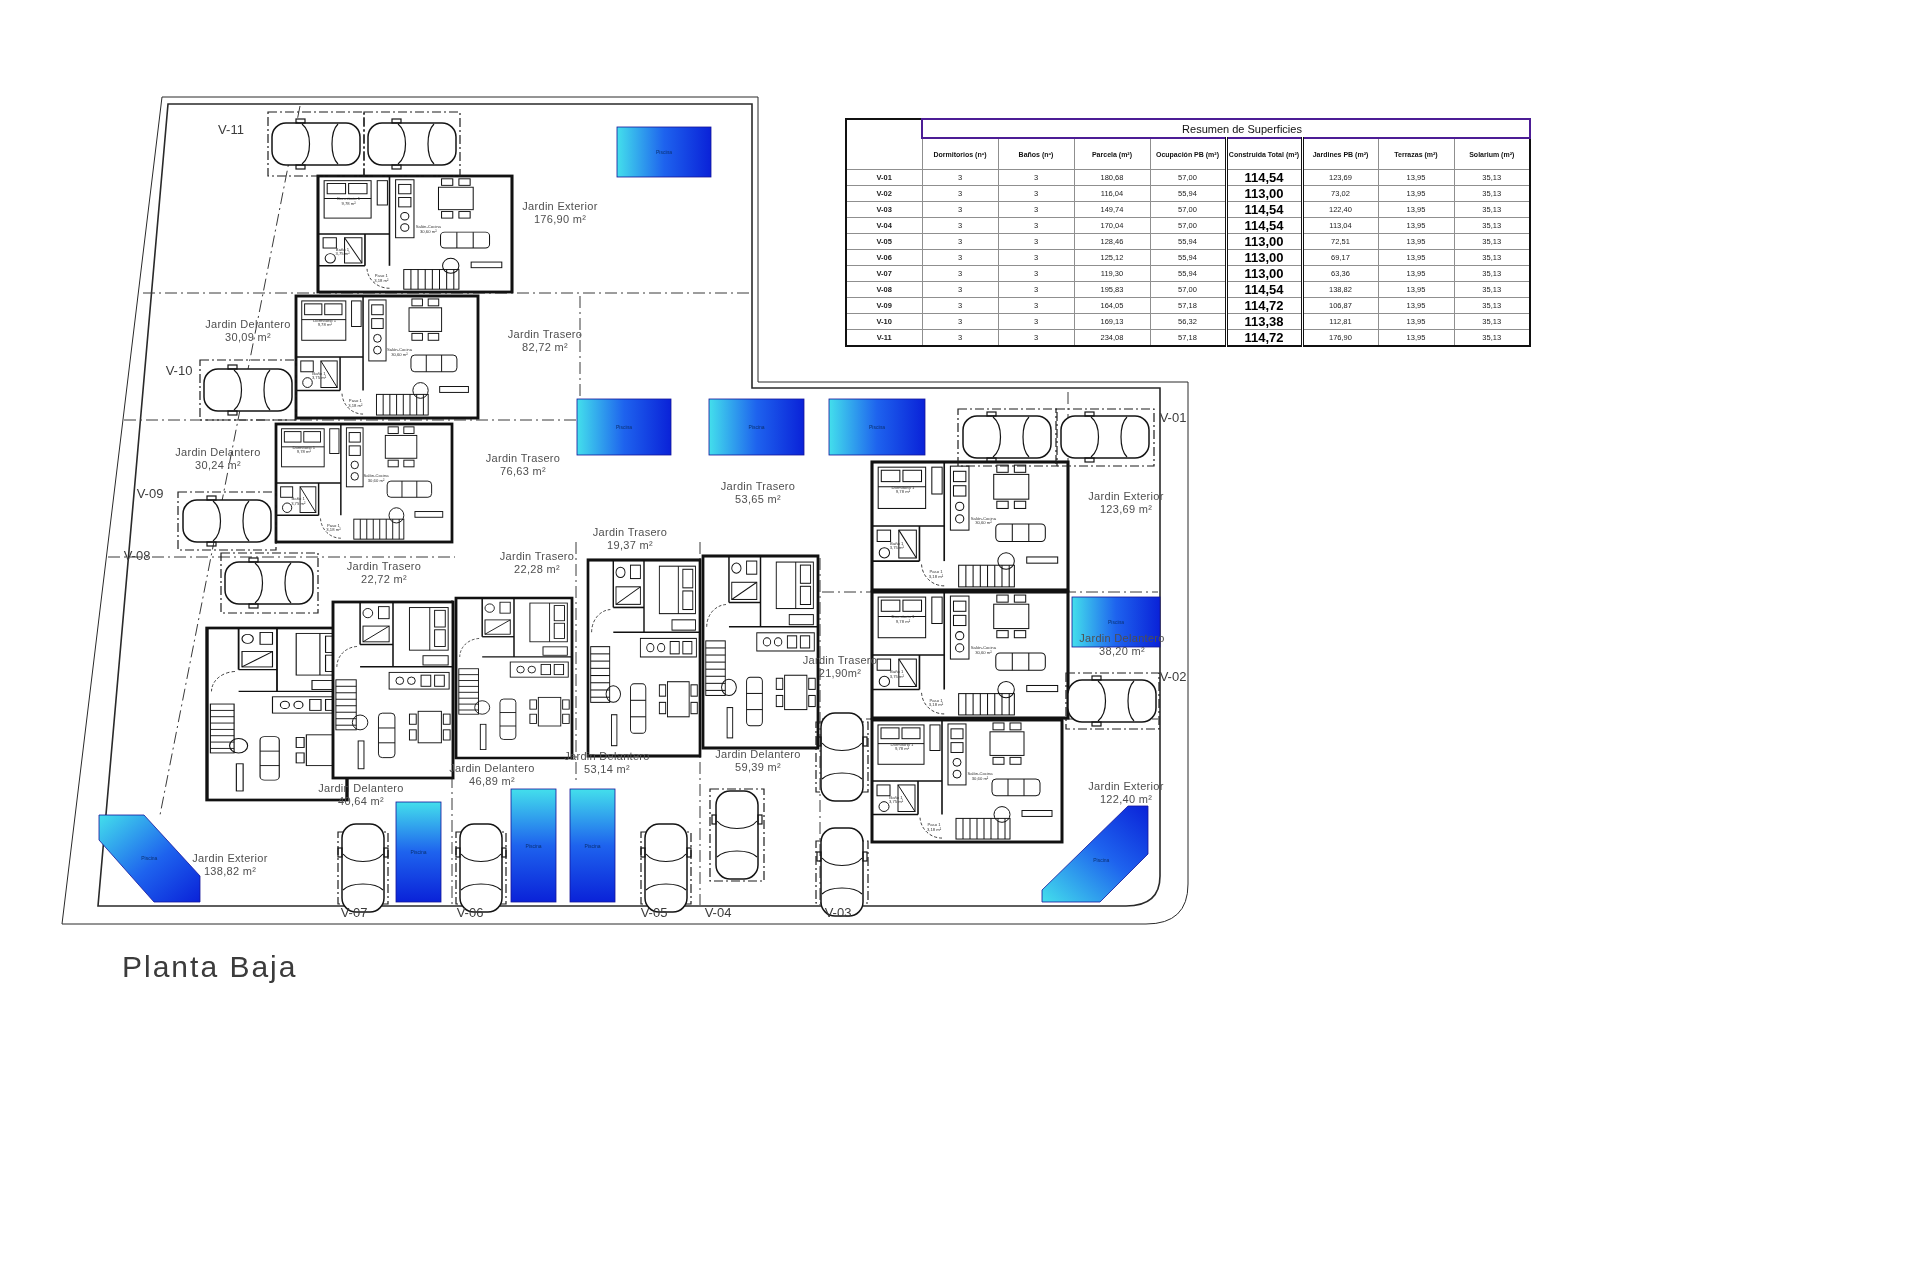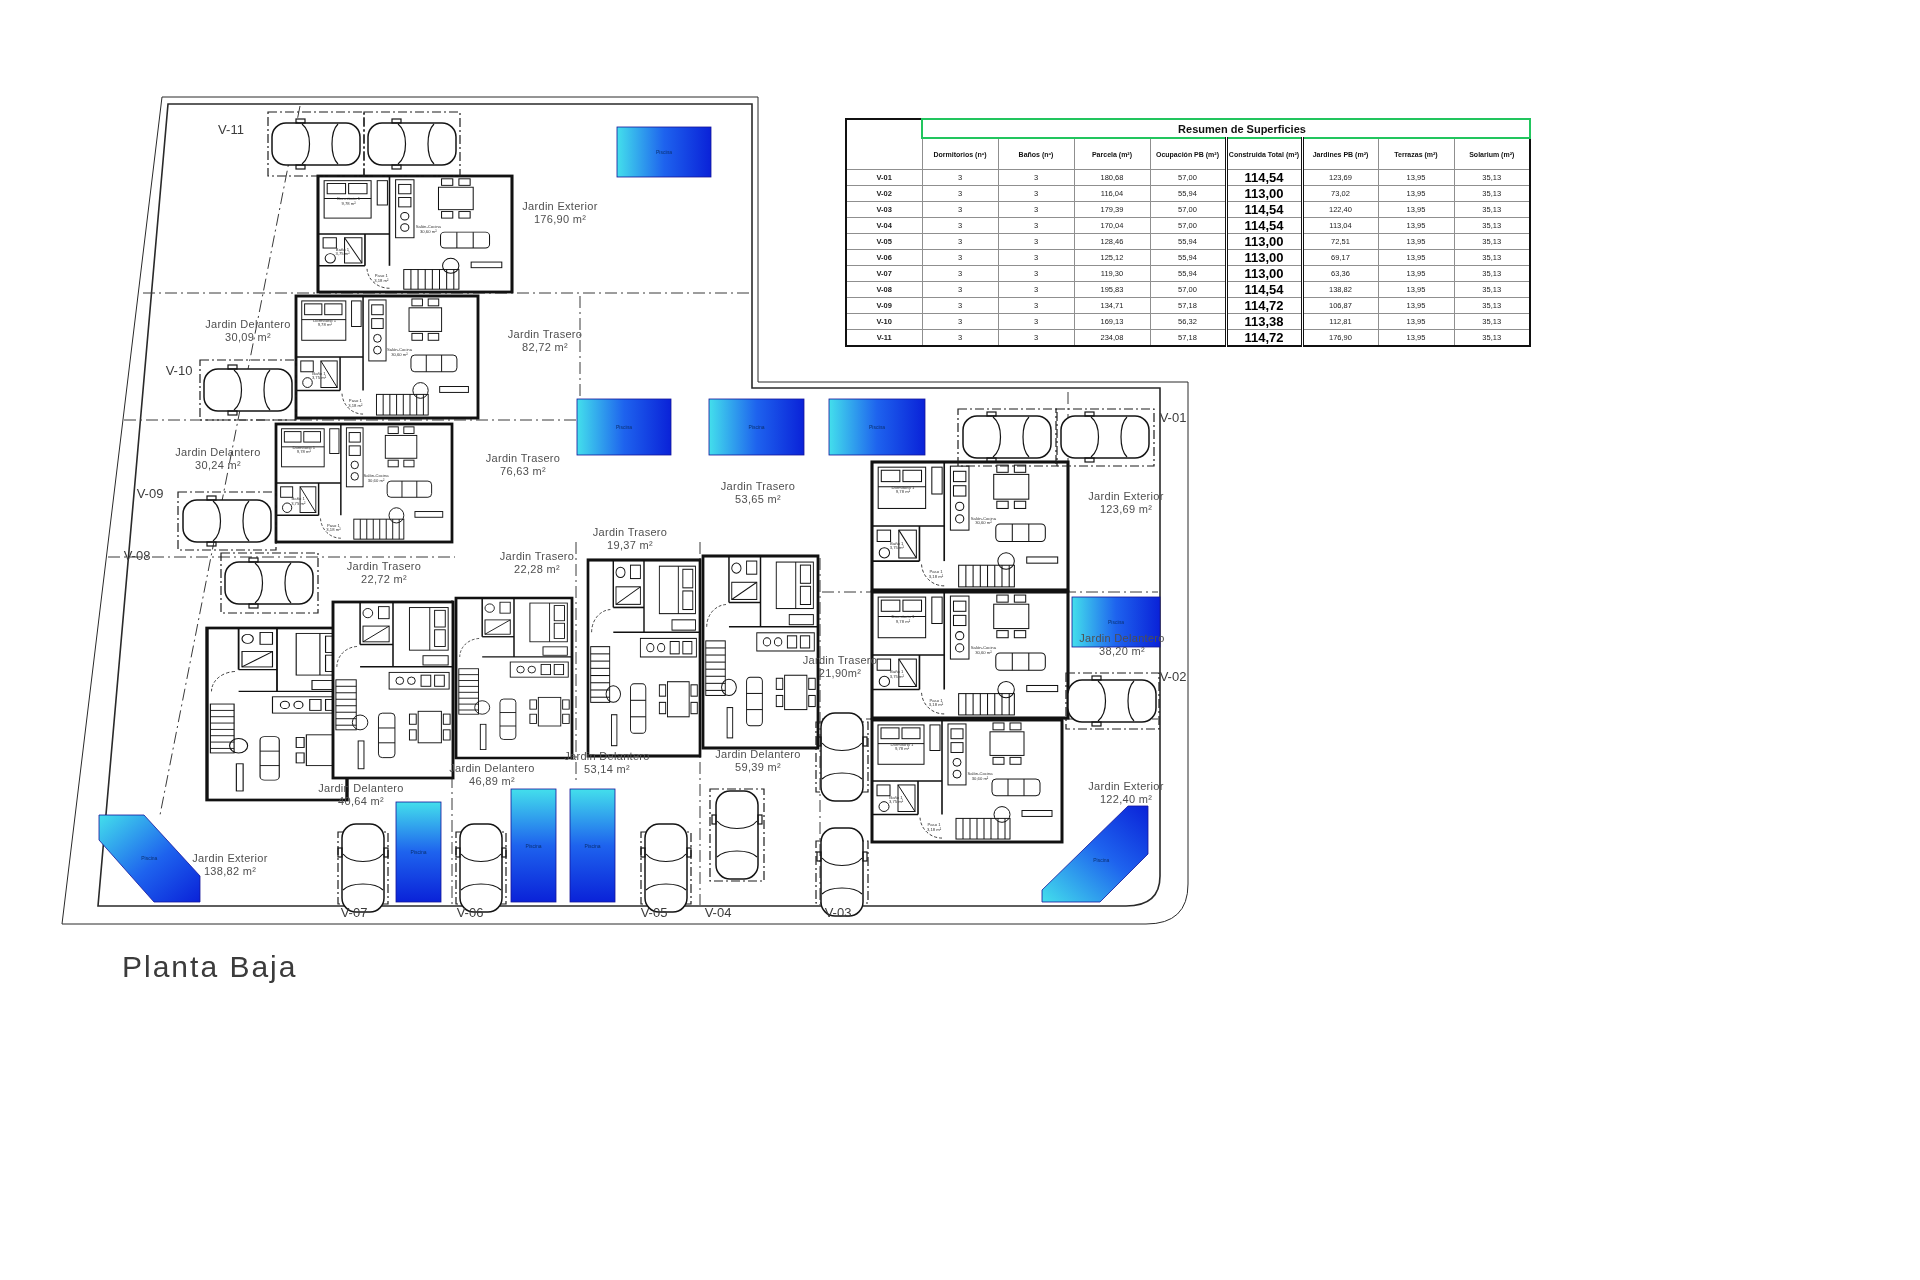--- a/index.html
+++ b/index.html
@@ -23,21 +23,21 @@
   #furn .arc{stroke:#111;stroke-width:.8;fill:none;stroke-dasharray:3 2;}
   #car .c{fill:#fff;stroke:#141414;stroke-width:1.5;}
   #car .w{fill:none;stroke:#141414;stroke-width:1.2;}
   
   .summary-table{position:absolute;left:845px;top:118px;}
   #resumen{border-collapse:collapse;table-layout:fixed;width:686px;border:2px solid #111;
            font-family:"Liberation Sans",sans-serif;}
   #resumen th,#resumen td{border:1px solid #8f8f8f;text-align:center;vertical-align:middle;
            white-space:nowrap;overflow:hidden;font-size:7.5px;color:#222;padding:0;height:13px;
            font-weight:normal;}
-  #resumen .tbl-title{font-size:11px;font-weight:bold;height:17px;border:2px solid #22c55e;color:#111;padding-left:32px;}
+  #resumen .tbl-title{font-size:11px;font-weight:normal;height:17px;border:2px solid #4c1d95;color:#111;padding-left:32px;}
   #resumen .corner{border-left:1px solid #8f8f8f;}
   #resumen .col-h{font-weight:bold;font-size:7px;height:30px;color:#111;}
   #resumen tbody th{font-weight:bold;font-size:7.5px;}
   #resumen .constr,#resumen .constr-h{border-left:3px double #111;border-right:3px double #111;}
   #resumen td.constr{font-weight:bold;font-size:13px;color:#000;}
   
   .plan-title{position:absolute;left:122px;top:950px;font-size:30px;color:#3b3b3b;
               letter-spacing:2px;font-family:Liberation Sans, sans-serif;}
 </style>
 </head>
@@ -306,21 +306,21 @@
           <td>55,94</td>
           <td class="constr">113,00</td>
           <td>73,02</td>
           <td>13,95</td>
           <td>35,13</td>
         </tr>
         <tr>
           <th>V-03</th>
           <td>3</td>
           <td>3</td>
-          <td>179,39</td>
+          <td>149,74</td>
           <td>57,00</td>
           <td class="constr">114,54</td>
           <td>122,40</td>
           <td>13,95</td>
           <td>35,13</td>
         </tr>
         <tr>
           <th>V-04</th>
           <td>3</td>
           <td>3</td>
@@ -372,21 +372,21 @@
           <td>57,00</td>
           <td class="constr">114,54</td>
           <td>138,82</td>
           <td>13,95</td>
           <td>35,13</td>
         </tr>
         <tr>
           <th>V-09</th>
           <td>3</td>
           <td>3</td>
-          <td>134,71</td>
+          <td>164,05</td>
           <td>57,18</td>
           <td class="constr">114,72</td>
           <td>106,87</td>
           <td>13,95</td>
           <td>35,13</td>
         </tr>
         <tr>
           <th>V-10</th>
           <td>3</td>
           <td>3</td>

